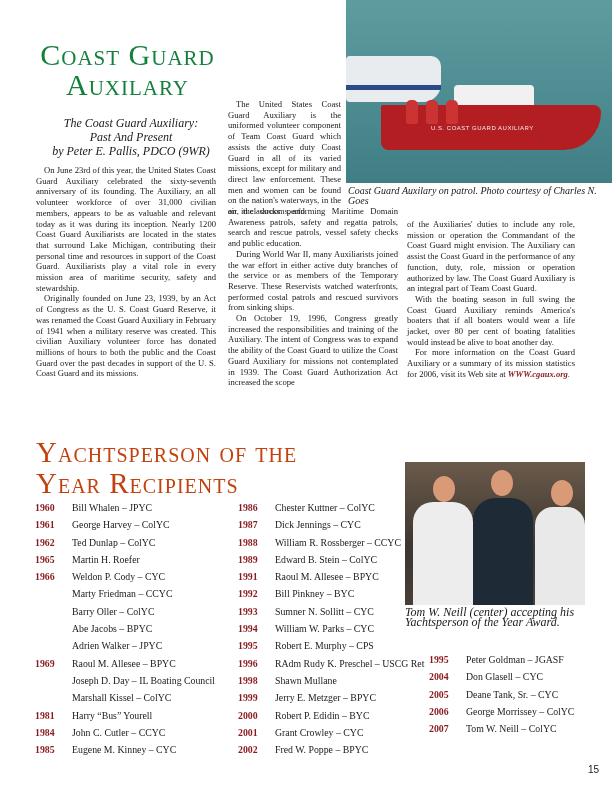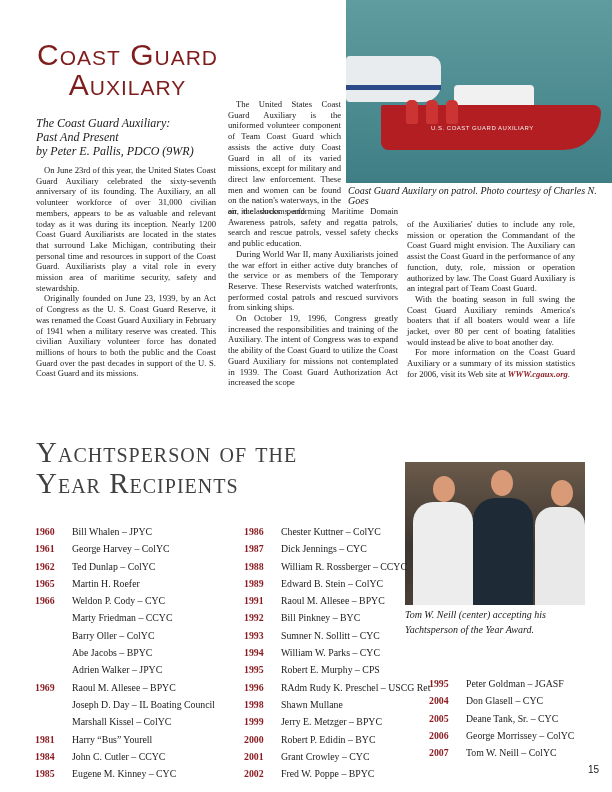--- a/index.html
+++ b/index.html
@@ -1,45 +1,45 @@
 <!DOCTYPE html>
 <html><head>
 <meta charset="utf-8">
 <style>
   html, body { margin:0; padding:0; background:#fff; }
   body { width:612px; height:792px; position:relative; overflow:hidden; font-family:"Liberation Serif", serif; color:#1a1a1a; }
-  .title1 { position:absolute; left:30px; top:40px; width:195px; text-align:center; color:#7f1d1d; font-family:Liberation Sans, sans-serif; font-variant:small-caps; font-size:30px; line-height:30px; letter-spacing:1px; }
-  .subtitle { position:absolute; left:36px; top:116px; width:190px; font-style:italic; font-size:12px; line-height:14px; }
+  .title1 { position:absolute; left:30px; top:40px; width:195px; text-align:center; color:#15803d; font-family:Liberation Serif, serif; font-variant:small-caps; font-size:30px; line-height:30px; letter-spacing:1px; }
+  .subtitle { position:absolute; left:36px; top:116px; width:190px; font-style:italic; font-size:12px; line-height:14px;text-align:center; }
   .col { position:absolute; font-size:8.6px; line-height:10.7px; text-align:justify; }
   .col p { margin:0; text-indent:8px; }
   .col1 { left:36px; top:165px; width:180px; }
   .col2a { left:228px; top:99px; width:113px; }
   .col2b { left:228px; top:206px; width:170px; }
   .col3 { left:407px; top:219px; width:168px;font-family:Liberation Serif, serif; }
   .link { color:#8a1a1f; font-style:italic; font-weight:bold; }
   .photo1 { position:absolute; left:346px; top:0; width:266px; height:183px; background:linear-gradient(180deg,#5f9ca0 0%,#4e8d92 50%,#3f7e84 100%); overflow:hidden; }
   .boat-white { position:absolute; left:0; top:56px; width:95px; height:46px; background:#e8ecee; border-radius:4px 10px 18px 4px; }
   .boat-white .stripe { position:absolute; left:0; bottom:12px; width:100%; height:5px; background:#2c4a8a; }
   .boat-red { position:absolute; left:35px; top:105px; width:220px; height:45px; background:#b31e22; border-radius:2px 8px 40px 8px; }
   .cabin { position:absolute; left:108px; top:85px; width:80px; height:30px; background:#f1f1f1; border-radius:4px; }
   .crew { position:absolute; top:100px; width:12px; height:24px; background:#c33 ; border-radius:5px 5px 2px 2px; }
   .cap1 { position:absolute; left:348px; top:186px; width:264px; font-style:italic; font-size:10px; line-height:10px; }
-  .title2 { position:absolute; left:36px; top:437px; width:380px; color:#404040; font-variant:small-caps; font-size:29px; line-height:31px; letter-spacing:1px; }
+  .title2 { position:absolute; left:36px; top:437px; width:380px; color:#c2410c; font-variant:small-caps; font-size:29px; line-height:31px; letter-spacing:1px; }
   .photo2 { position:absolute; left:405px; top:462px; width:180px; height:143px; background:linear-gradient(180deg,#6a5a4a 0%,#3c3530 60%,#4a3f38 100%); overflow:hidden; }
   .p-left { position:absolute; left:8px; top:40px; width:60px; height:103px; background:#ededed; border-radius:20px 20px 0 0; }
   .p-mid { position:absolute; left:68px; top:36px; width:60px; height:107px; background:#1e2a35; border-radius:22px 22px 0 0; }
   .p-right { position:absolute; left:130px; top:45px; width:50px; height:98px; background:#e9e9e9; border-radius:18px 18px 0 0; }
   .head { position:absolute; width:22px; height:26px; background:#d99a78; border-radius:50%; }
-  .cap2 { position:absolute; left:405px; top:607px; width:185px; font-style:italic; font-size:10px; line-height:15px; }
-  .list { position:absolute; font-size:9.8px;margin-top:24px; }
+  .cap2 { position:absolute; left:405px; top:607px; width:185px; font-style:italic; font-size:12px; line-height:10px; }
+  .list { position:absolute; font-size:9.8px; }
   .row { display:flex; height:17.3px; align-items:flex-start; }
   .yr { color:#8a1a1f; font-weight:bold; width:37px; flex:none; }
   .nm { white-space:nowrap; }
   .list1 { left:35px; top:502px; }
-  .list2 { left:244px; top:502px; }
+  .list2 { left:238px; top:502px; }
   .list3 { left:429px; top:654px; }
   .pagenum { position:absolute; left:588px; top:764px; font-family:"Liberation Sans", sans-serif; font-size:10px; }
 </style>
 </head>
 <body>
 
 <div class="title1">
   <div>Coast Guard</div>
   <div>Auxilary</div>
 </div>

